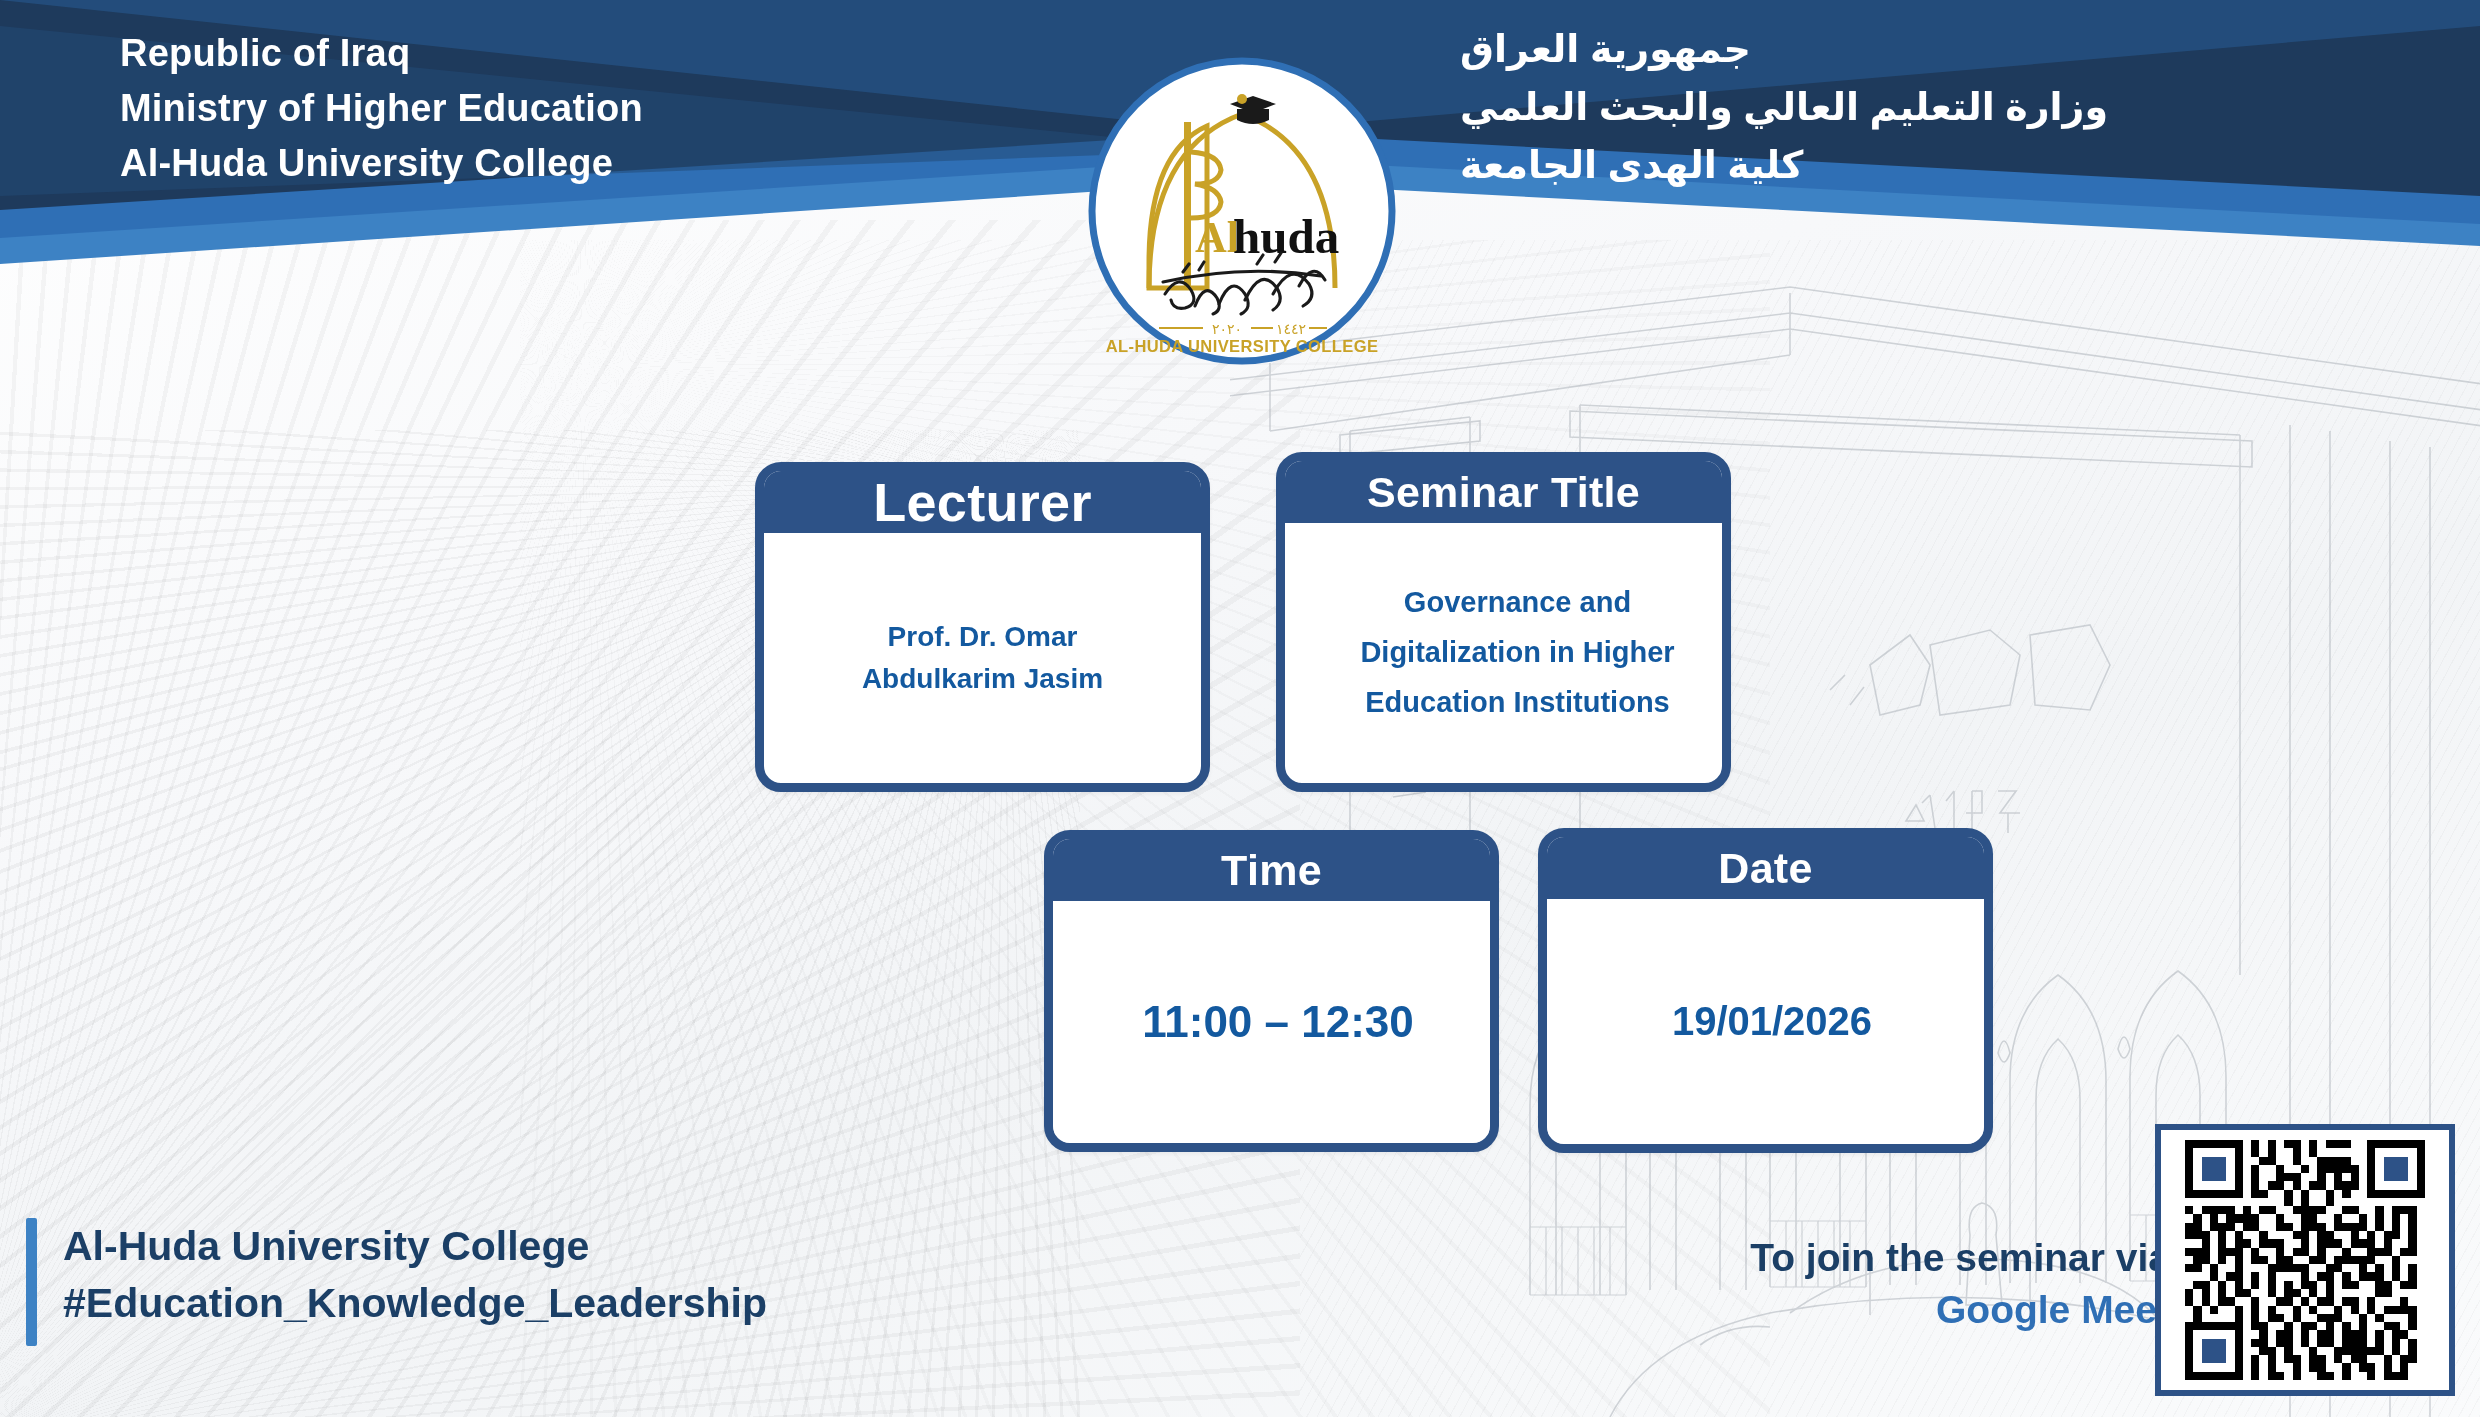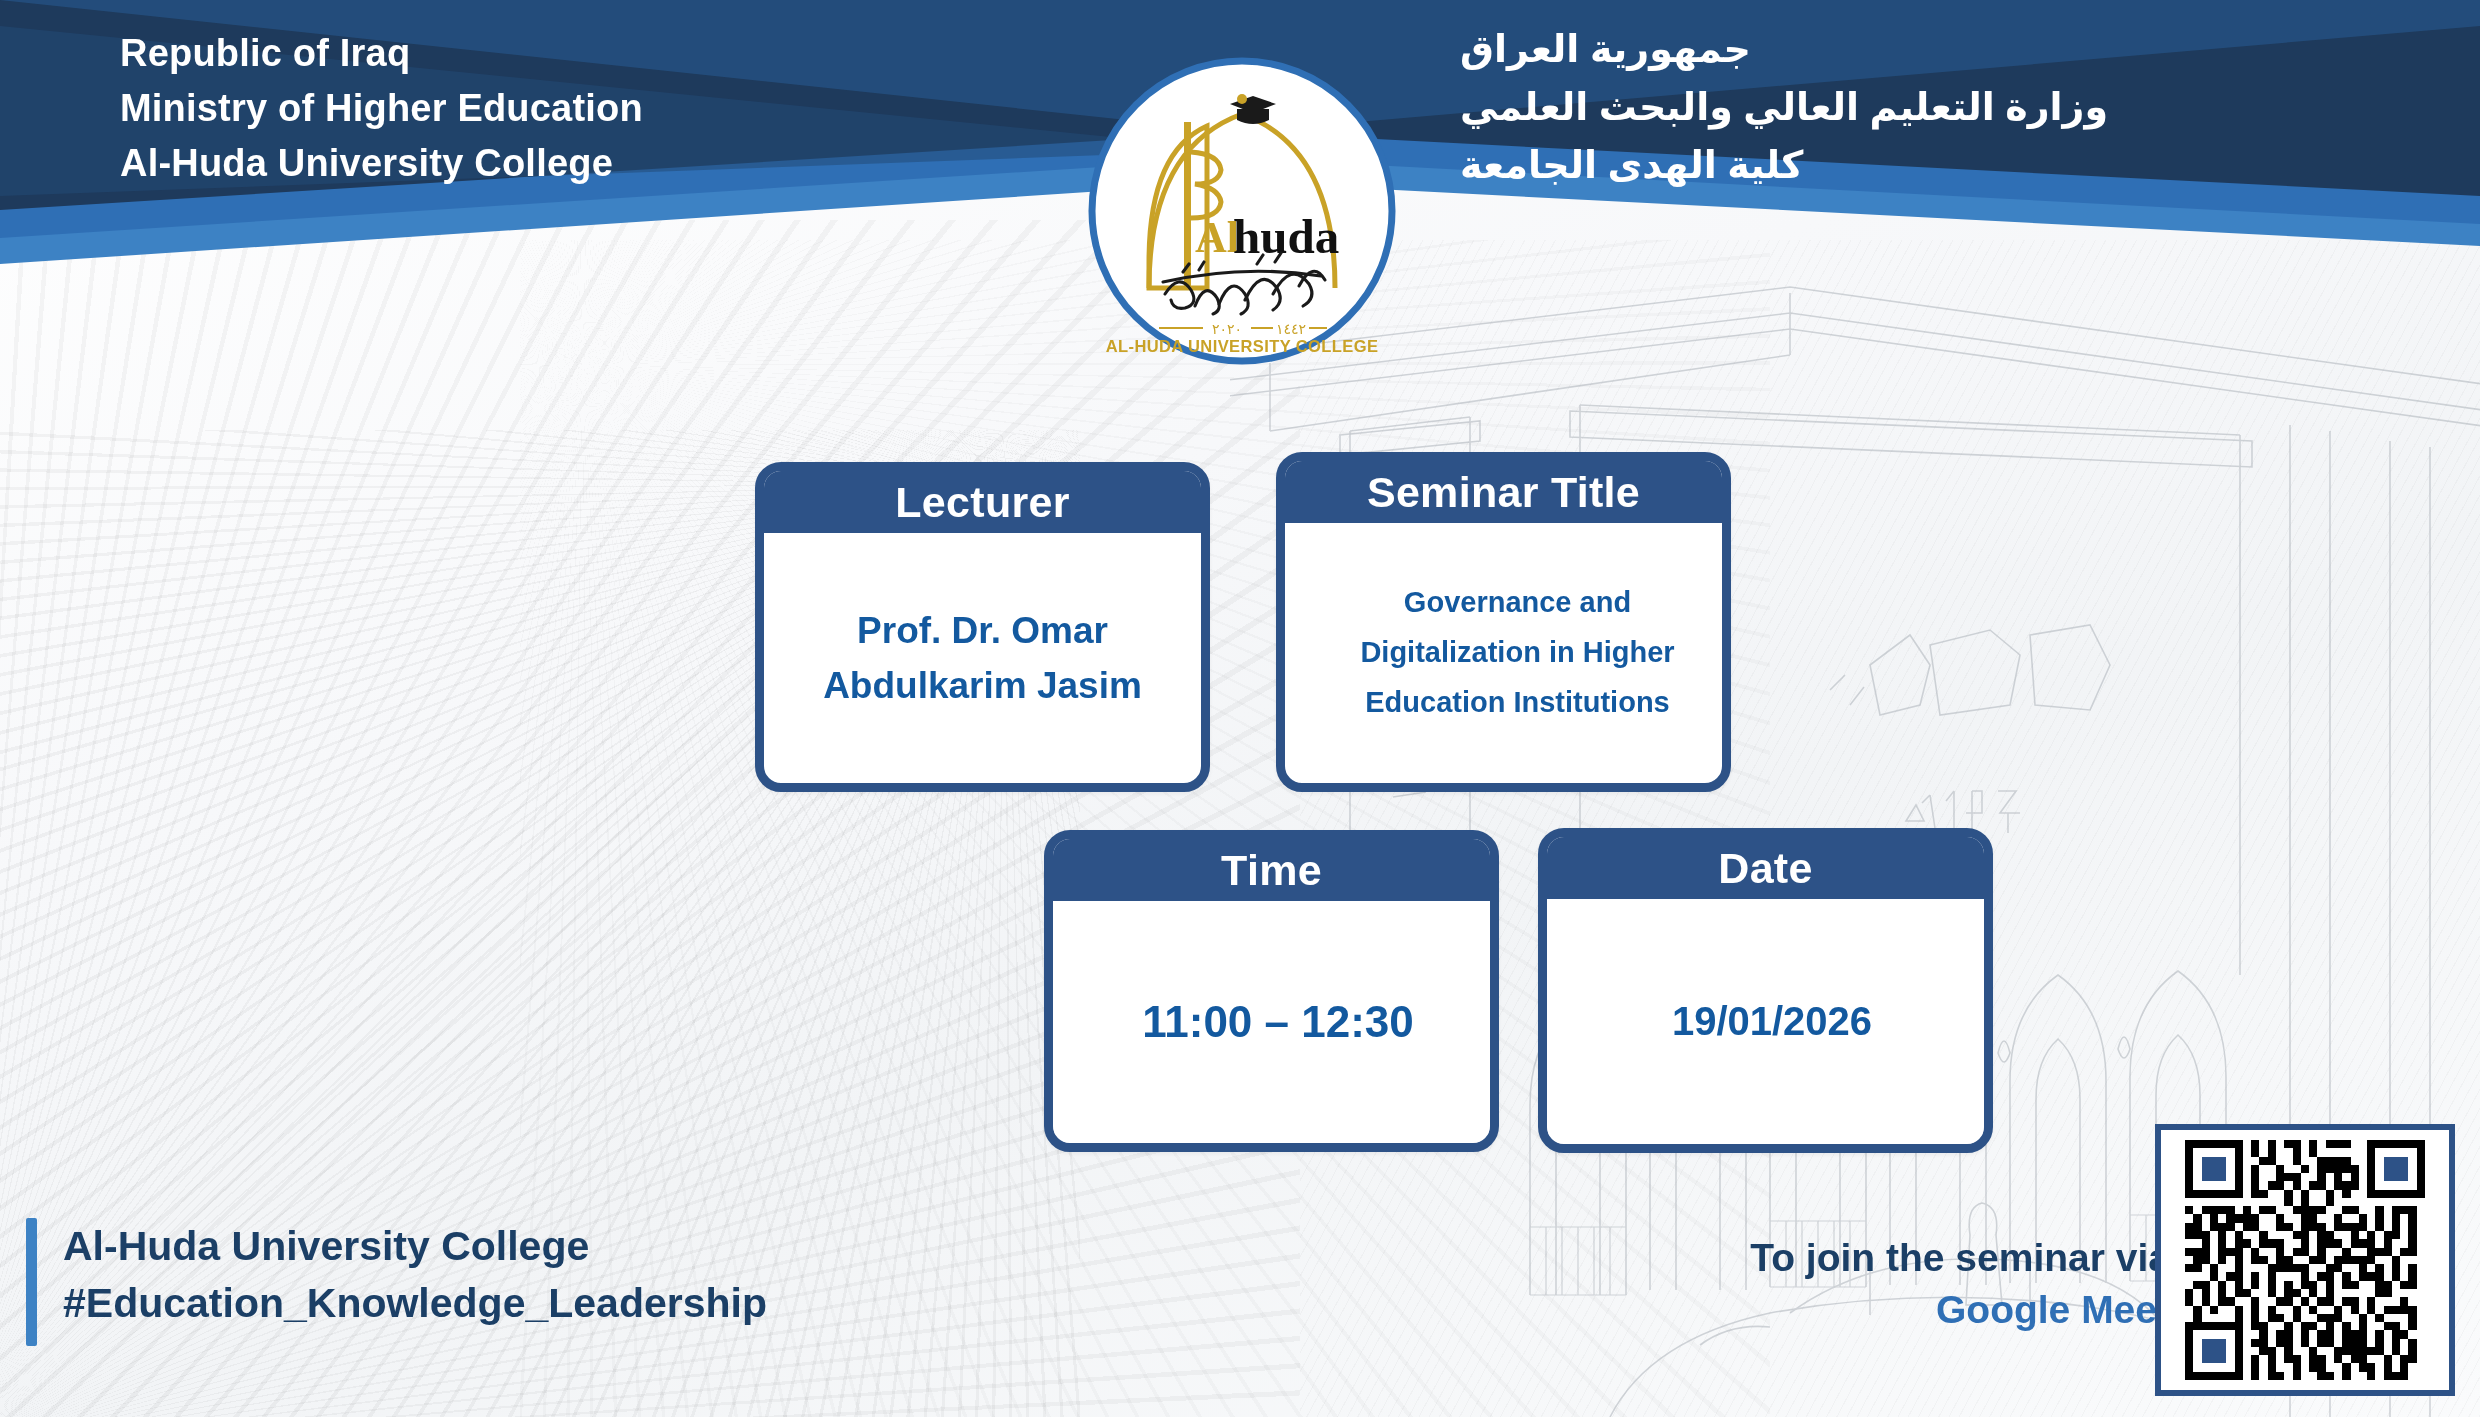--- a/index.html
+++ b/index.html
@@ -53,22 +53,22 @@
   .card{position:absolute;box-sizing:border-box;
      border:9px solid #2d5287;border-radius:26px;background:#ffffff;overflow:hidden;
      box-shadow:0 2px 4px rgba(0,0,0,.05);}
   .card .chead{background:#2d5287;color:#ffffff;font-weight:bold;text-align:center;
      letter-spacing:.3px;display:flex;align-items:center;justify-content:center;}
   .card .cbody{display:flex;align-items:center;justify-content:center;text-align:center;
      color:#13599f;font-weight:bold;padding:0 14px;box-sizing:border-box;}
   .card .cbody span{display:block;line-height:1.42;}
 
   #card-lecturer{left:755px;top:462px;width:455px;height:330px;}
-  #card-lecturer .chead{height:62px;font-size:43px;}
-  #card-lecturer .cbody{height:calc(100% - 62px);font-size:37px;}
+  #card-lecturer .chead{height:62px;font-size:54px;}
+  #card-lecturer .cbody{height:calc(100% - 62px);font-size:28px;}
   #card-lecturer .cbody span{line-height:1.5;}
 
   #card-seminar{left:1276px;top:452px;width:455px;height:340px;}
   #card-seminar .chead{height:62px;font-size:43px;}
   #card-seminar .cbody{height:calc(100% - 62px);font-size:29px;}
   #card-seminar .cbody span{line-height:1.72;margin-left:28px;}
 
   #card-location{left:492px;top:824px;width:455px;height:330px;}
   #card-location .chead{height:62px;font-size:43px;}
   #card-location .cbody{height:calc(100% - 62px);font-size:32px;}

